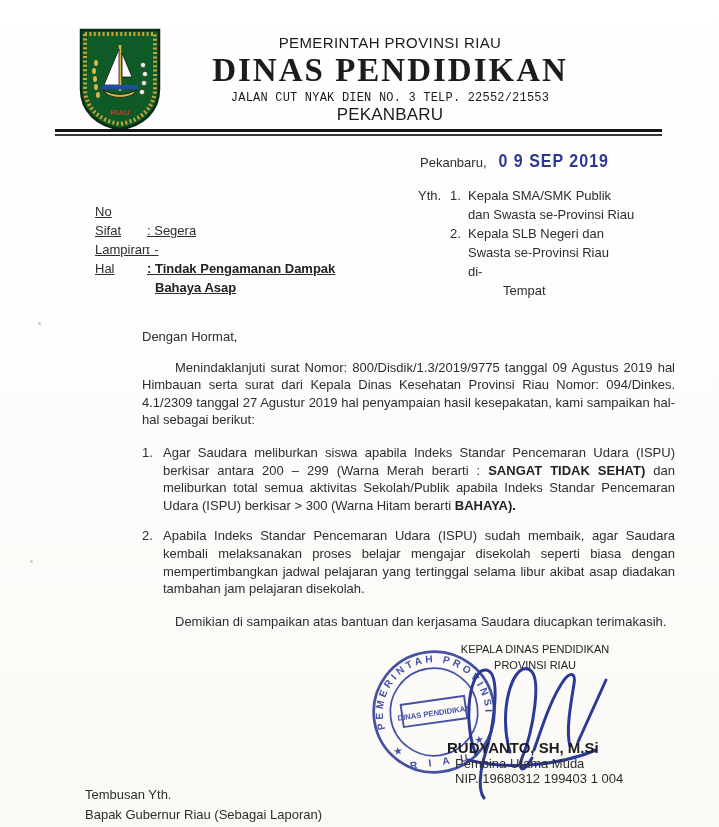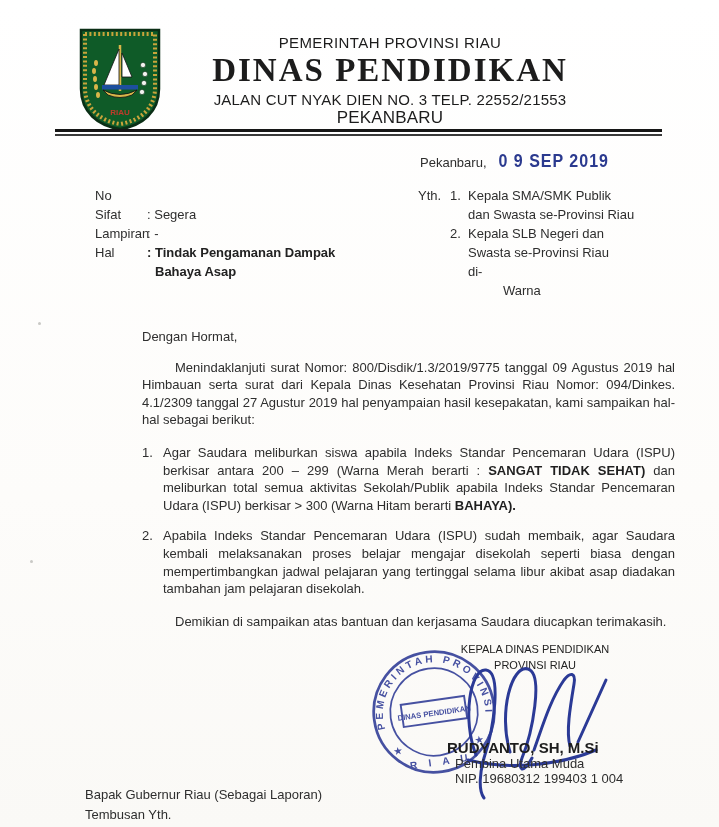--- a/index.html
+++ b/index.html
@@ -10,31 +10,31 @@
     background:linear-gradient(180deg,#ffffff 0%,#fdfcfa 60%,#faf9f6 100%);
     font-family:"Liberation Sans",sans-serif;
     color:#2e2e2e;
     overflow:hidden;
   }
   
   .logo{position:absolute;left:76px;top:27px;width:88px;height:104px;}
   .header-text{position:absolute;left:60px;top:34px;width:660px;text-align:center;color:#1c1c1c;}
   .gov-line{font-size:15px;font-weight:normal;letter-spacing:.4px;}
   .agency-line{font-family:"Liberation Serif",serif;font-size:33px;font-weight:bold;letter-spacing:2px;margin-top:1px;}
-  .addr-line{font-size:15px;margin-top:2px;letter-spacing:.2px;}
+  .addr-line{font-size:12px;margin-top:2px;letter-spacing:.2px;font-family:Liberation Mono, monospace;}
   .city-line{font-size:17px;letter-spacing:.2px;}
   .rule{position:absolute;left:55px;top:129px;width:607px;height:2px;
         border-top:3px solid #161616;border-bottom:2px solid #3a3a3a;background:#fff;}
   
   .dateline{position:absolute;left:420px;top:153px;display:flex;align-items:baseline;}
   .place{font-size:13px;}
   .date-stamp{font-size:16px;font-weight:bold;color:#2b3a8f;letter-spacing:1px;margin-left:12px;
               transform:scaleY(1.12);transform-origin:left bottom;}
   
-  .meta{position:absolute;left:95px;top:186px;font-size:13px;line-height:19px;width:320px;}
+  .meta{position:absolute;left:95px;top:202px;font-size:13px;line-height:19px;width:320px;text-decoration:underline;}
   .meta-row{display:grid;grid-template-columns:52px 1fr;}
   .meta-val{white-space:nowrap;}
   .num-stamp{font-family:"DejaVu Sans Mono",monospace;font-size:15px;font-weight:bold;
              color:#4d4d4d;letter-spacing:2.5px;margin-left:8px;}
   .bold{font-weight:bold;color:#222;}
   .meta-val2{margin-left:8px;}
   
   .recipient{position:absolute;left:418px;top:186px;font-size:13px;line-height:19px;width:260px;}
   .r-kepada{margin-left:45px;}
   .r-row{display:grid;grid-template-columns:32px 18px 1fr;}
@@ -136,21 +136,21 @@
       <span>1.</span>
       <span>Kepala SMA/SMK Publik</span>
     </div>
     <div class="r-cont">dan Swasta se-Provinsi Riau</div>
     <div class="r-num2">
       <span>2.</span>
       <span>Kepala SLB Negeri dan</span>
     </div>
     <div class="r-cont">Swasta se-Provinsi Riau</div>
     <div class="r-di">di-</div>
-    <div class="r-tempat">Warna</div>
+    <div class="r-tempat">Tempat</div>
   </div>
 
   <div class="body-block">
     <p class="salutation">Dengan Hormat,</p>
     <p class="para">Menindaklanjuti surat Nomor: 800/Disdik/1.3/2019/9775 tanggal 09 Agustus 2019 hal Himbauan serta surat dari Kepala Dinas Kesehatan Provinsi Riau Nomor: 094/Dinkes. 4.1/2309 tanggal 27 Agustur 2019 hal penyampaian hasil kesepakatan, kami sampaikan hal-hal sebagai berikut:</p>
 
     <div class="list">
       <div class="list-item">
         <span>1.</span>
         <span class="list-text"><span>Agar Saudara meliburkan siswa apabila Indeks Standar Pencemaran Udara (ISPU) berkisar antara 200 – 299 (Warna Merah berarti :  </span><span class="bi">SANGAT TIDAK SEHAT)</span><span> dan meliburkan total semua aktivitas Sekolah/Publik apabila Indeks Standar Pencemaran Udara (ISPU) berkisar &gt; 300 (Warna Hitam berarti </span><span class="bi">BAHAYA).</span></span>
@@ -197,19 +197,19 @@
     </g>
   </svg>
 
   <div class="sig-names">
     <div class="sig-name">RUDYANTO, SH, M.Si</div>
     <div class="sig-rank">Pembina Utama Muda</div>
     <div class="sig-nip">NIP. 19680312 199403 1 004</div>
   </div>
 
   <div class="footer">
+    <div>Tembusan Yth.</div>
     <div>Bapak Gubernur Riau (Sebagai Laporan)</div>
-    <div>Tembusan Yth.</div>
   </div>
 
   <div class="speck" style="left:38px;top:322px"></div>
   <div class="speck" style="left:30px;top:560px"></div>
 </div>
 
 </body></html>

